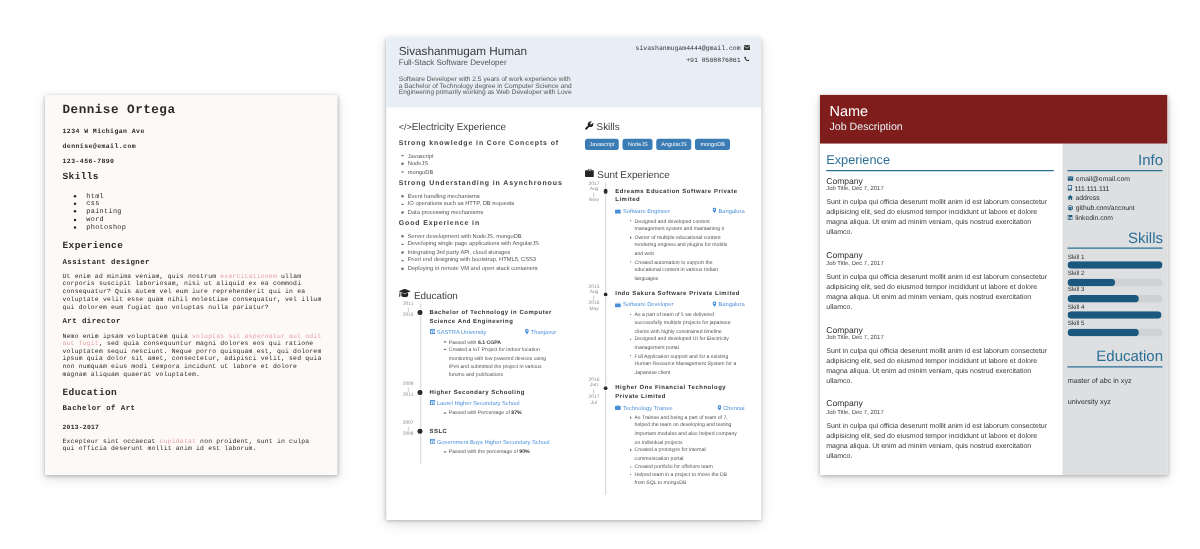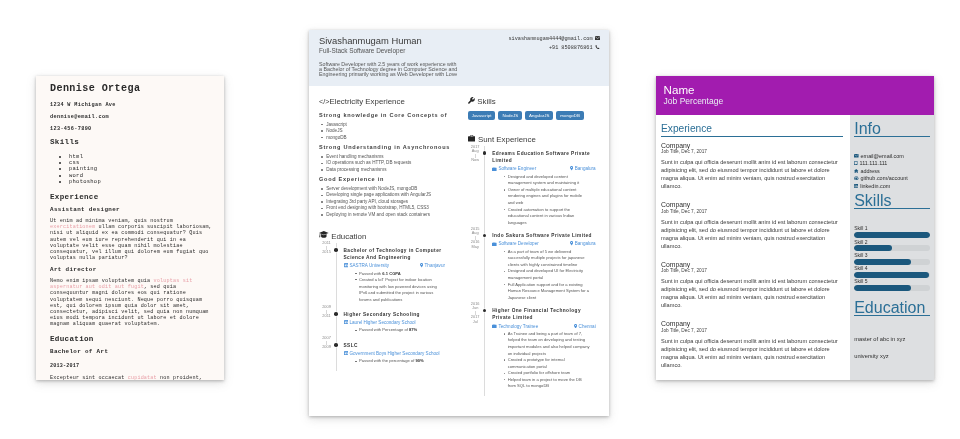--- a/index.html
+++ b/index.html
@@ -1,21 +1,21 @@
 <!DOCTYPE html>
 <html><head>
 <meta charset="utf-8">
 <style>
   html,body{margin:0;padding:0;}
   body{width:960px;height:439px;background:#ffffff;font-family:"Liberation Sans",sans-serif;overflow:hidden;}
   .stage{position:relative;width:960px;height:439px;}
   .card{position:absolute;background:#fff;box-shadow:0 1px 3px rgba(90,90,90,0.42), 0 3px 9px rgba(120,120,120,0.22);overflow:hidden;}
 
   
-  #card1{left:36px;top:76px;width:188px;height:304px;background:#fdf9f6;
+  #card1{left:36px;top:76px;width:234px;height:304px;background:#fdf9f6;
          font-family:"Liberation Mono","DejaVu Sans Mono",monospace;color:#2a2a2a;}
   #card1 .pad{padding:6.5px 11px 6.5px 14px;}
   .c1-name{font-size:10.1px;font-weight:bold;letter-spacing:0.4px;margin:0 0 7px 0;line-height:12px;}
   .c1-contact{font-size:5.2px;font-weight:bold;letter-spacing:0.35px;margin:0 0 6.2px 0;line-height:6px;}
   .c1-h2{font-size:7.6px;font-weight:bold;letter-spacing:0.3px;margin:8px 0 4px 0;line-height:8px;}
   .c1-h2.first{margin-top:4.5px;}
   .c1-h3{font-size:5.9px;font-weight:bold;letter-spacing:0.35px;margin:5.5px 0 0 0;line-height:6px;}
   .c1-ul{margin:0;padding-top:4px;padding-left:19px;list-style:disc;}
   .c1-ul li{font-size:5.5px;line-height:6.2px;letter-spacing:0.25px;}
   .c1-p{font-size:5.1px;line-height:6.15px;letter-spacing:0.18px;margin:5.5px 0 0 0;text-align:left;}
@@ -52,28 +52,28 @@
   .tl-meta .ic{display:inline-block;margin-right:1.6px;vertical-align:-0.4px;}
   .tl-ul{margin:0;padding-left:11.5px;list-style:none;}
   .tl-ul li{font-size:4.12px;line-height:6.55px;color:#555;position:relative;padding-left:4px;}
   .tl-ul li:before{content:"";position:absolute;left:0px;top:2.3px;width:1.4px;height:1.4px;background:#777;border-radius:50%;}
   .edu-ul li:before{width:2px;height:0.9px;border-radius:0;}
   .c2-b{font-weight:bold;color:#333;}
 
   
   #card3{left:656px;top:76px;width:278px;height:304px;background:#fff;
          font-family:"Liberation Sans",sans-serif;color:#333;}
-  #card3 .c3-top{background:#a21caf;height:39px;padding:7.5px 8px 0 7.6px;box-sizing:border-box;}
+  #card3 .c3-top{background:#7f1d1d;height:39px;padding:7.5px 8px 0 7.6px;box-sizing:border-box;}
   .c3-name{color:#fff;font-size:11.6px;line-height:12.5px;font-weight:400;}
   .c3-job{color:#eaf0f4;font-size:8.5px;line-height:9.4px;font-weight:400;margin-top:0.5px;}
   #card3 .c3-cols{display:flex;height:265px;}
   #card3 .c3-main{width:194px;background:#fff;padding:8px 6.8px 0 5px;box-sizing:border-box;}
   #card3 .c3-side{width:84px;background:#dddfe1;padding:8px 3.6px 0 4.2px;box-sizing:border-box;}
   .c3-h{color:#2b6f96;font-size:10.2px;font-weight:400;line-height:11px;padding-bottom:1.5px;border-bottom:1.3px solid #2b6f96;margin-bottom:5px;}
-  .c3-side .c3-h{font-size:16px;line-height:11.5px;padding-bottom:1.5px;margin-bottom:16px;}
+  .c3-side .c3-h{font-size:12px;line-height:11.5px;padding-bottom:1.5px;margin-bottom:4px;text-align:right;}
   .c3-co{font-size:6.85px;font-weight:400;color:#2e2e2e;line-height:7.2px;}
   .c3-jt{font-size:4.75px;color:#444;line-height:5.4px;margin-top:0.3px;}
   .c3-body{font-size:5.62px;color:#3a3a3a;line-height:7.9px;margin-top:5px;margin-bottom:10px;}
   .c3-inf{font-size:5.45px;color:#2b2b2b;line-height:7.45px;display:flex;align-items:center;gap:1.8px;}
   .c3-inf svg{flex:0 0 auto;}
   .c3-sk{font-size:5px;color:#2e2e2e;line-height:6.3px;margin-top:0.5px;}
   .c3-track{height:6px;background:#cfd2d4;border-radius:3px;margin:0.5px 0 0.5px 0;overflow:hidden;}
   .c3-fill{height:6px;background:#1b587d;border-radius:3px;}
   .c3-edu-li{font-size:5.75px;color:#2e2e2e;line-height:14px;margin-top:3px;}
 </style>
@@ -308,21 +308,21 @@
               </ul>
             </div>
           </div>
       </div>
     </div>
   </div>
 
   <div class="card" id="card3">
     <div class="c3-top">
       <div class="c3-name">Name</div>
-      <div class="c3-job">Job Percentage</div>
+      <div class="c3-job">Job Description</div>
     </div>
     <div class="c3-cols">
       <div class="c3-main">
         <div class="c3-h">Experience</div>
         <div id="c3-exp">
             <div>
               <div class="c3-co">Company</div>
               <div class="c3-jt">Job Title, Dec 7, 2017</div>
               <div class="c3-body">Sunt in culpa qui officia deserunt mollit anim id est laborum consectetur adipisicing elit, sed do eiusmod tempor incididunt ut labore et dolore magna aliqua. Ut enim ad minim veniam, quis nostrud exercitation ullamco.</div>
             </div>

